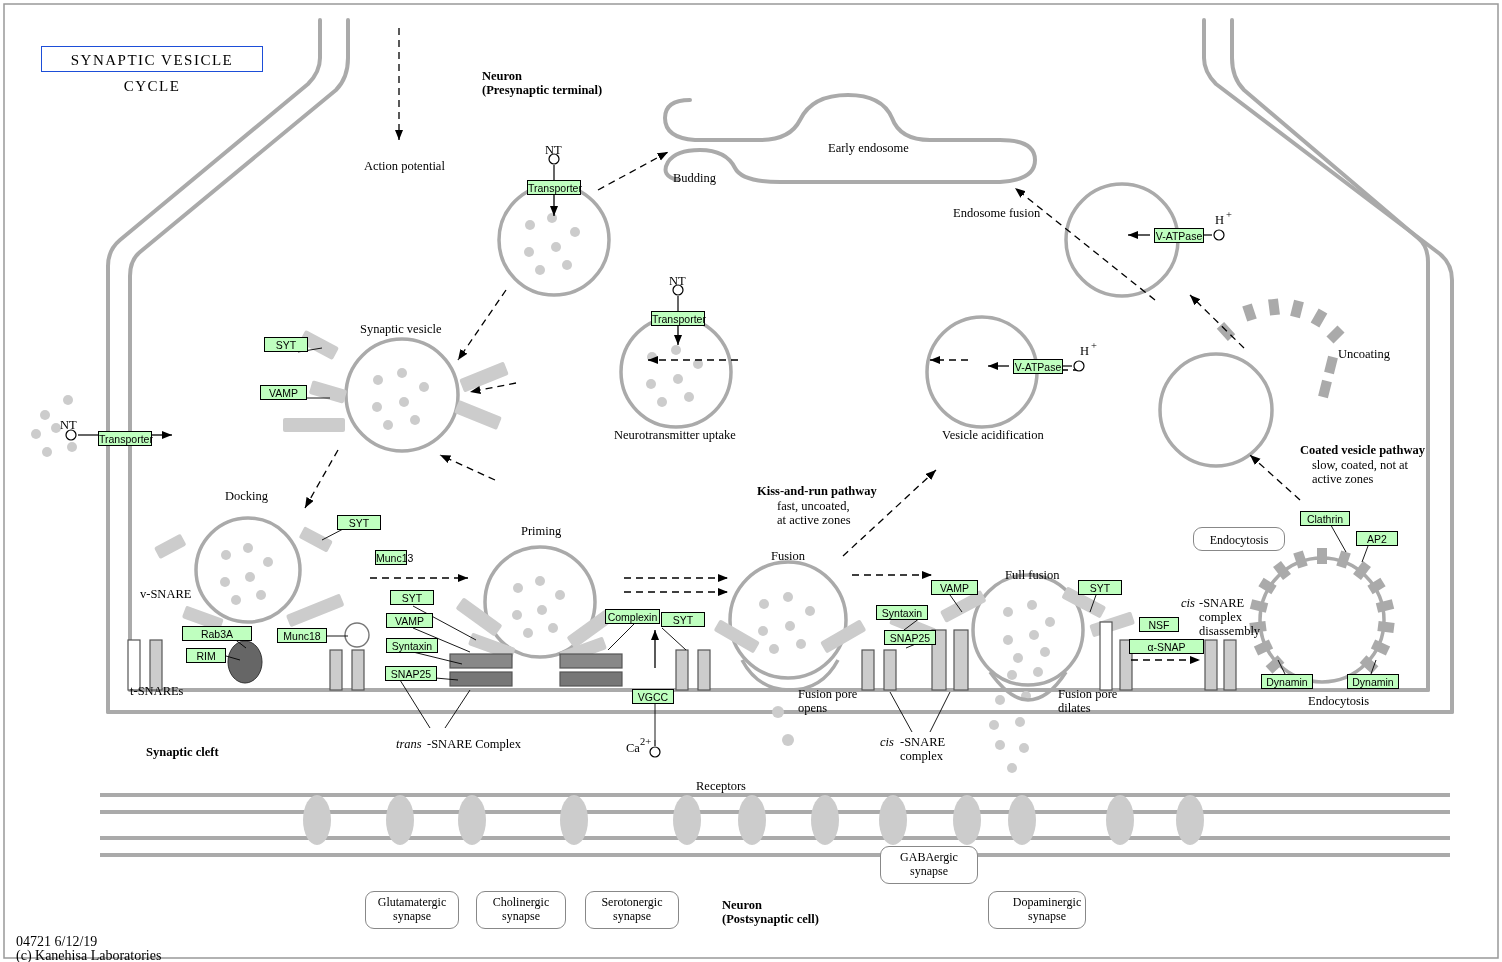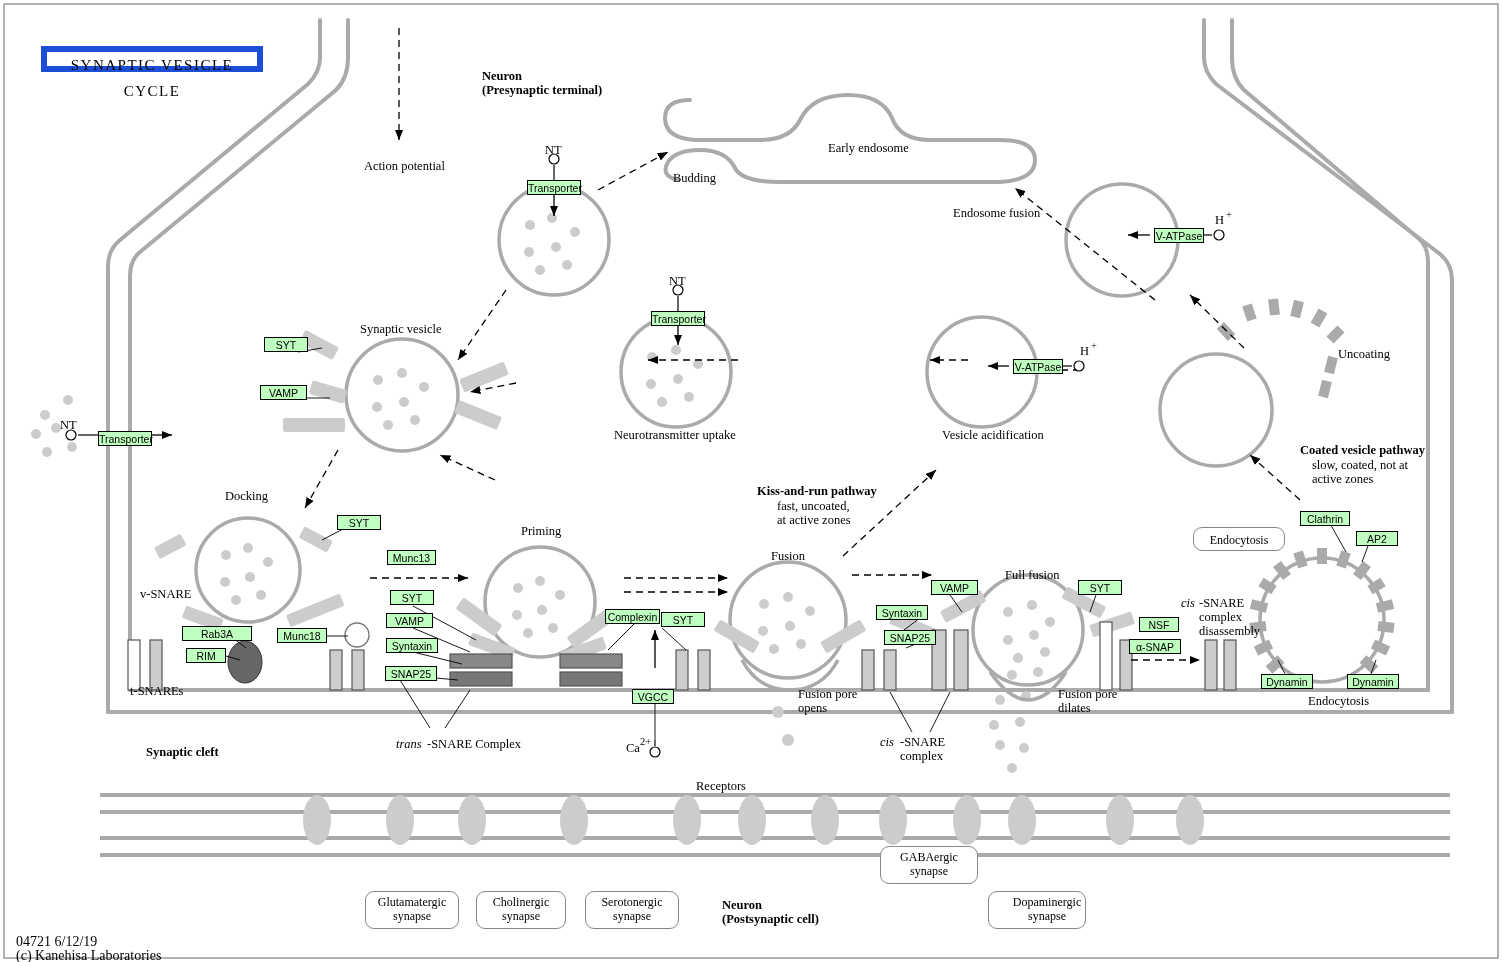--- a/index.html
+++ b/index.html
@@ -49,21 +49,21 @@
     line-height: 15px;
     height: 15px;
     box-sizing: border-box;
   }
   .title-box {
     position: absolute;
     left: 41px;
     top: 46px;
     width: 222px;
     height: 26px;
-    border: 6px solid #1d4ed8;
+    border: 1px solid #1d4ed8;
     background: #ffffff;
     font-family: "Liberation Serif", serif;
     font-size: 15px;
     letter-spacing: 1.5px;
     text-align: center;
     line-height: 26px;
     color: #000000;
     box-sizing: border-box;
   }
   .synbox {
@@ -470,37 +470,37 @@
 
   <div id="gene-layer">
       <div class="gene" style="left: 527px; top: 180px; width: 54px;">Transporter</div>
       <div class="gene" style="left: 651px; top: 311px; width: 54px;">Transporter</div>
       <div class="gene" style="left: 98px; top: 431px; width: 54px;">Transporter</div>
       <div class="gene" style="left: 1154px; top: 228px; width: 50px;">V-ATPase</div>
       <div class="gene" style="left: 1013px; top: 359px; width: 50px;">V-ATPase</div>
       <div class="gene" style="left: 264px; top: 337px; width: 44px;">SYT</div>
       <div class="gene" style="left: 260px; top: 385px; width: 47px;">VAMP</div>
       <div class="gene" style="left: 337px; top: 515px; width: 44px;">SYT</div>
-      <div class="gene" style="left: 387px; top: 550px; width: 49px;">Munc13</div>
+      <div class="gene" style="left: 375px; top: 550px; width: 32px;">Munc13</div>
       <div class="gene" style="left: 390px; top: 590px; width: 44px;">SYT</div>
       <div class="gene" style="left: 386px; top: 613px; width: 47px;">VAMP</div>
       <div class="gene" style="left: 386px; top: 638px; width: 52px;">Syntaxin</div>
       <div class="gene" style="left: 385px; top: 666px; width: 52px;">SNAP25</div>
       <div class="gene" style="left: 182px; top: 626px; width: 70px;">Rab3A</div>
       <div class="gene" style="left: 186px; top: 648px; width: 40px;">RIM</div>
       <div class="gene" style="left: 277px; top: 628px; width: 50px;">Munc18</div>
       <div class="gene" style="left: 605px; top: 609px; width: 55px;">Complexin</div>
       <div class="gene" style="left: 661px; top: 612px; width: 44px;">SYT</div>
       <div class="gene" style="left: 632px; top: 689px; width: 42px;">VGCC</div>
       <div class="gene" style="left: 931px; top: 580px; width: 47px;">VAMP</div>
       <div class="gene" style="left: 876px; top: 605px; width: 52px;">Syntaxin</div>
       <div class="gene" style="left: 884px; top: 630px; width: 52px;">SNAP25</div>
       <div class="gene" style="left: 1078px; top: 580px; width: 44px;">SYT</div>
       <div class="gene" style="left: 1139px; top: 617px; width: 40px;">NSF</div>
-      <div class="gene" style="left: 1129px; top: 639px; width: 52px;">α-SNAP</div>
+      <div class="gene" style="left: 1129px; top: 639px; width: 75px;">α-SNAP</div>
       <div class="gene" style="left: 1300px; top: 511px; width: 50px;">Clathrin</div>
       <div class="gene" style="left: 1356px; top: 531px; width: 42px;">AP2</div>
       <div class="gene" style="left: 1261px; top: 674px; width: 52px;">Dynamin</div>
       <div class="gene" style="left: 1347px; top: 674px; width: 52px;">Dynamin</div>
     </div>
 
   <div id="synapse-layer">
       <div class="synbox" style="left: 365px; top: 891px; width: 94px; white-space: pre;">Glutamatergic
 synapse</div>
       <div class="synbox" style="left: 476px; top: 891px; width: 90px; white-space: pre;">Cholinergic

